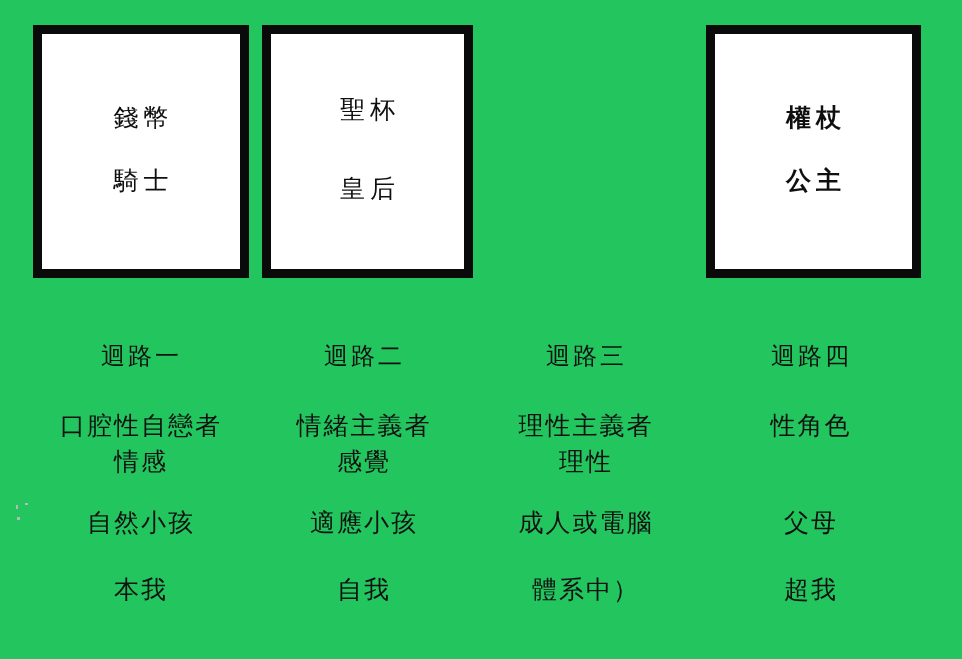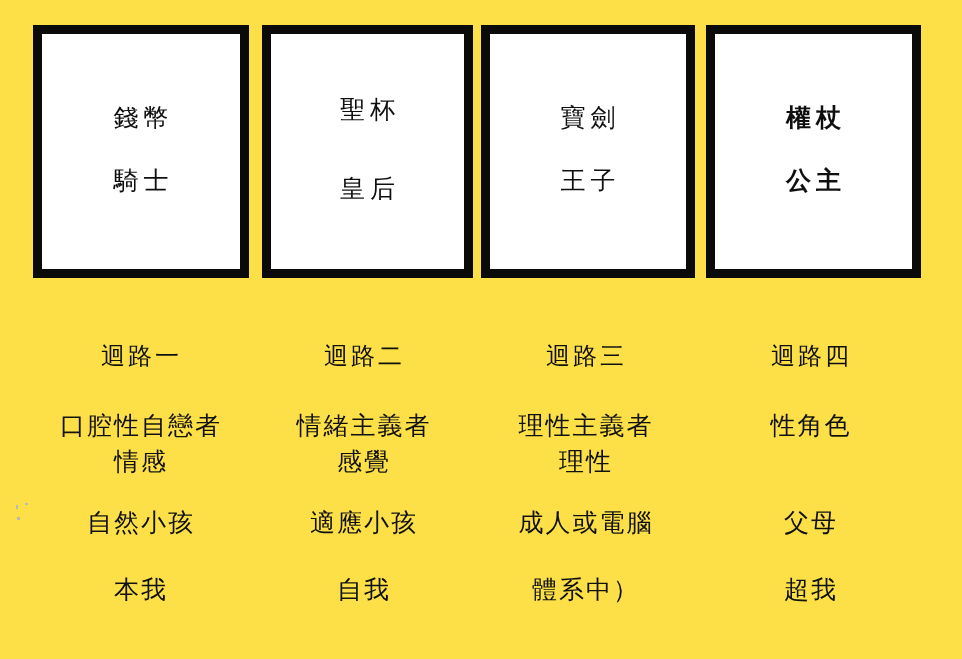--- a/index.html
+++ b/index.html
@@ -14,21 +14,21 @@
     position: relative;
     overflow: hidden;
     font-family: "DejaVu Serif", "Liberation Serif", serif;
     color: #141414;
   }
 
   #page {
     position: relative;
     width: 962px;
     height: 659px;
-    background: #fde047;
+    background: #22c55e;
   }
 
   
   .card-row {
     position: absolute;
     left: 0;
     top: 0;
     width: 962px;
     height: 300px;
   }
@@ -122,24 +122,20 @@
     <div class="card-box c1">
       <span class="card-line top">錢幣</span>
       <span class="card-line bottom">騎士</span>
     </div>
 
     <div class="card-box c2">
       <span class="card-line top">聖杯</span>
       <span class="card-line bottom">皇后</span>
     </div>
 
-    <div class="card-box c3">
-      <span class="card-line top">寶劍</span>
-      <span class="card-line bottom">王子</span>
-    </div>
 
     <div class="card-box c4">
       <span class="card-line top">權杖</span>
       <span class="card-line bottom">公主</span>
     </div>
 
   </div>
 
   <div class="col col1">
     <div class="circuit-title">迴路一</div>

